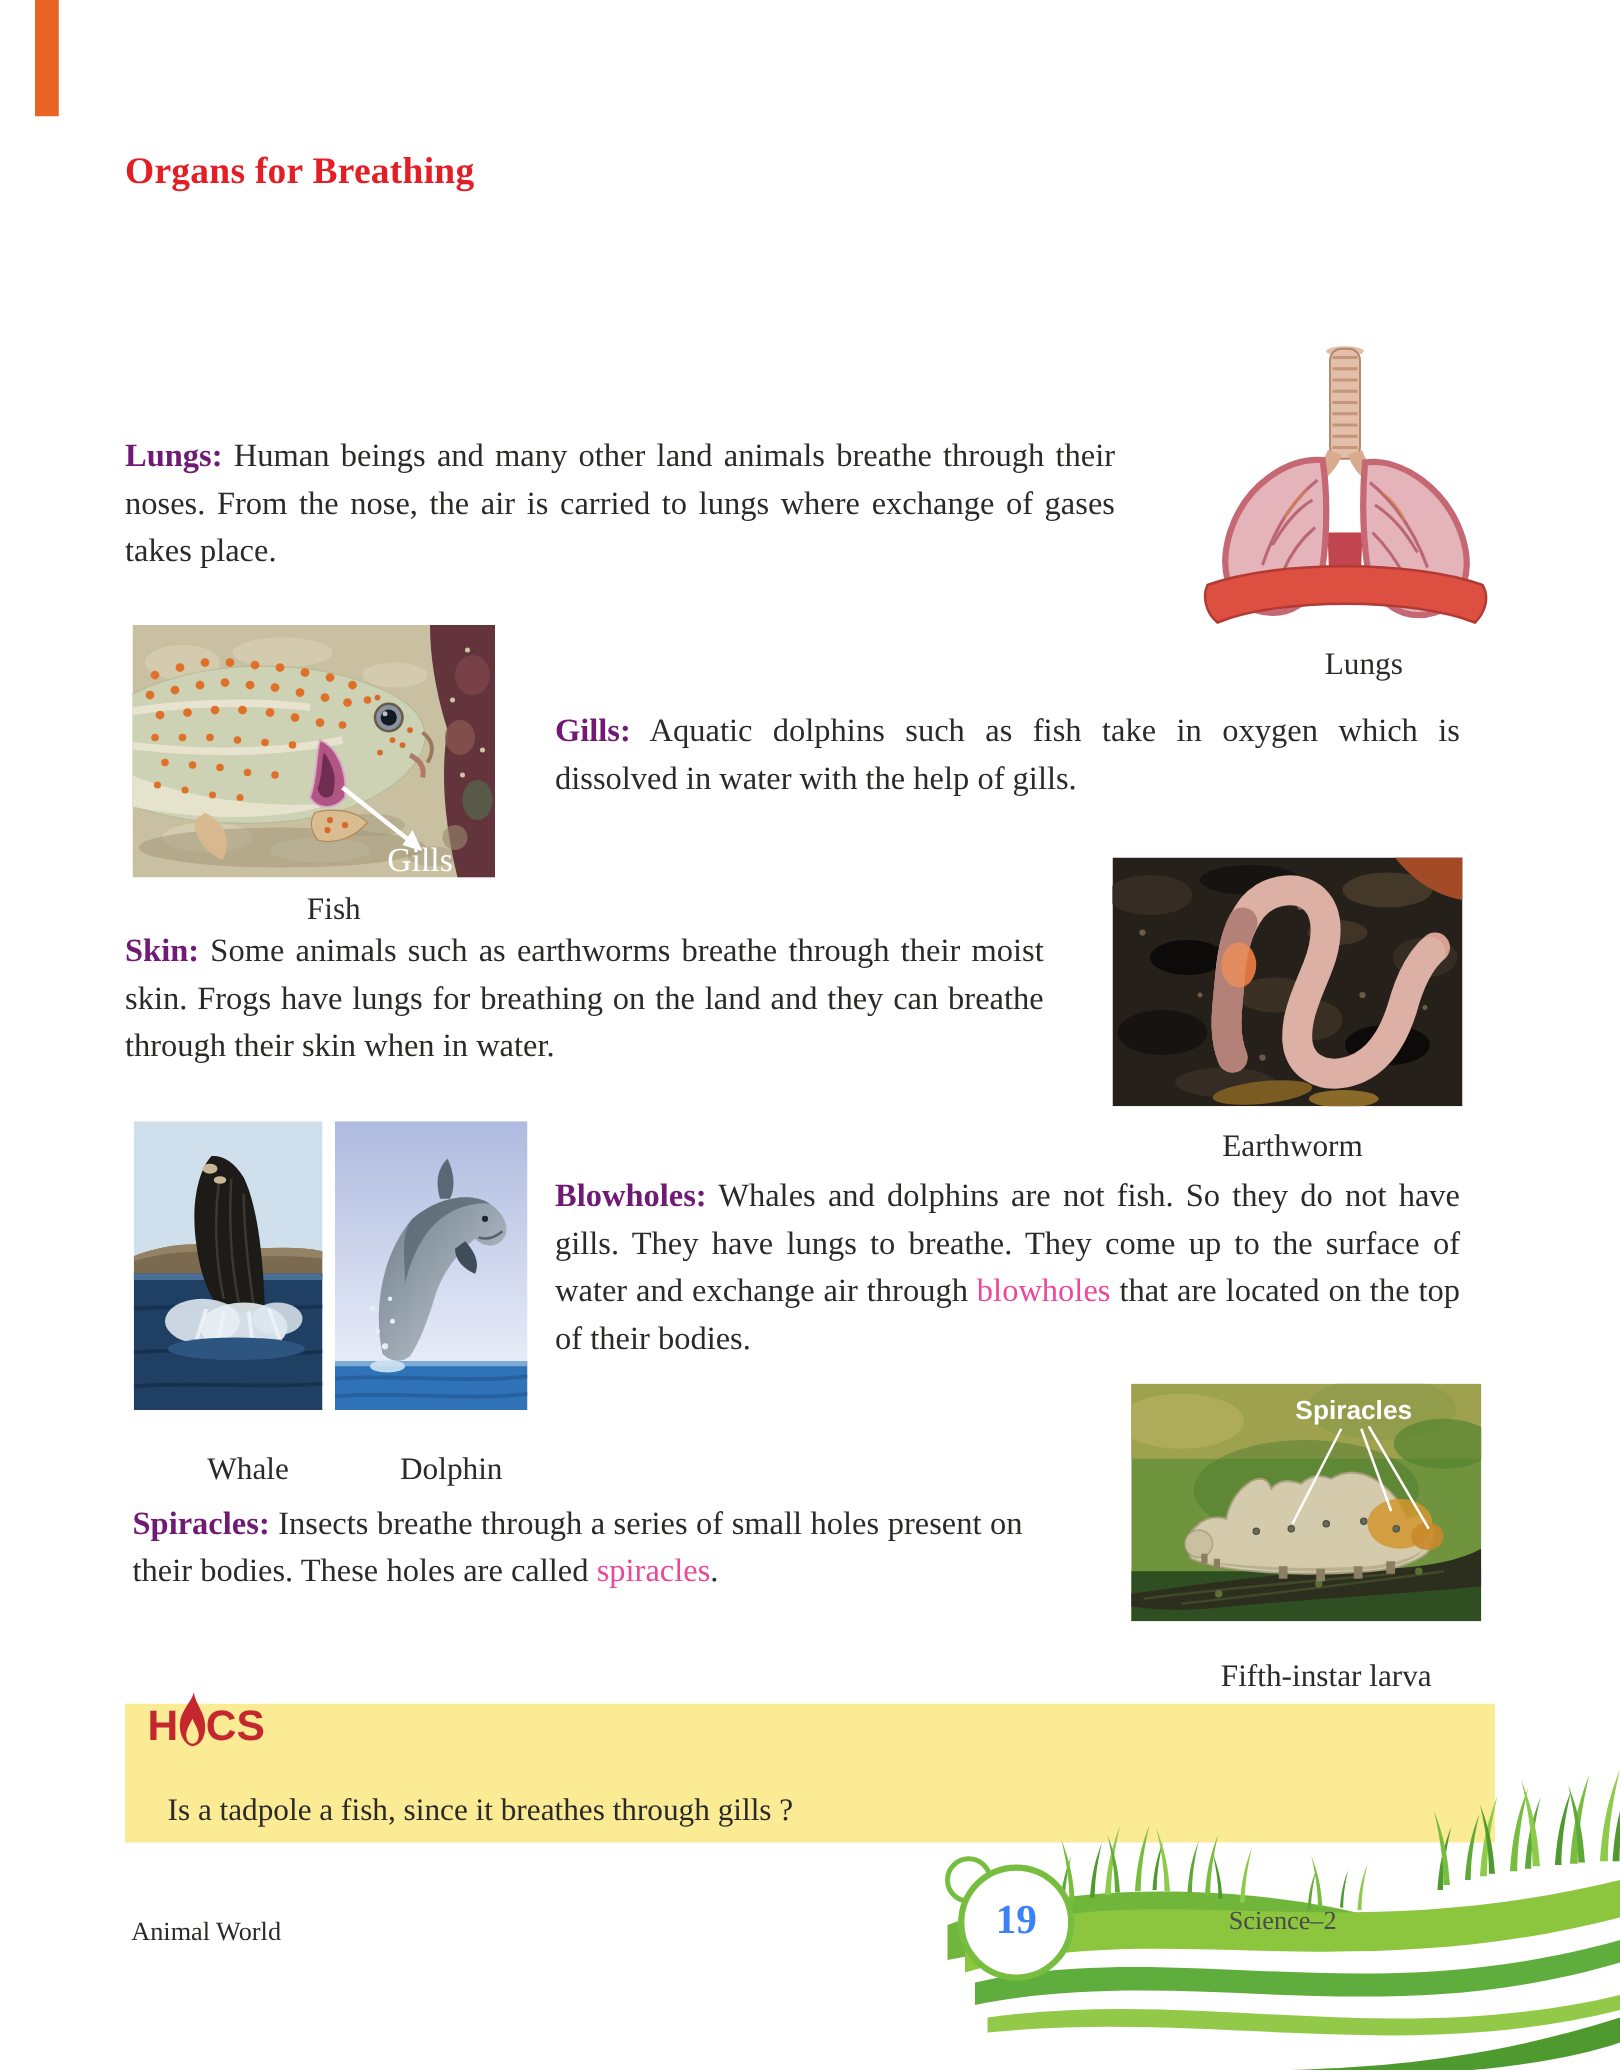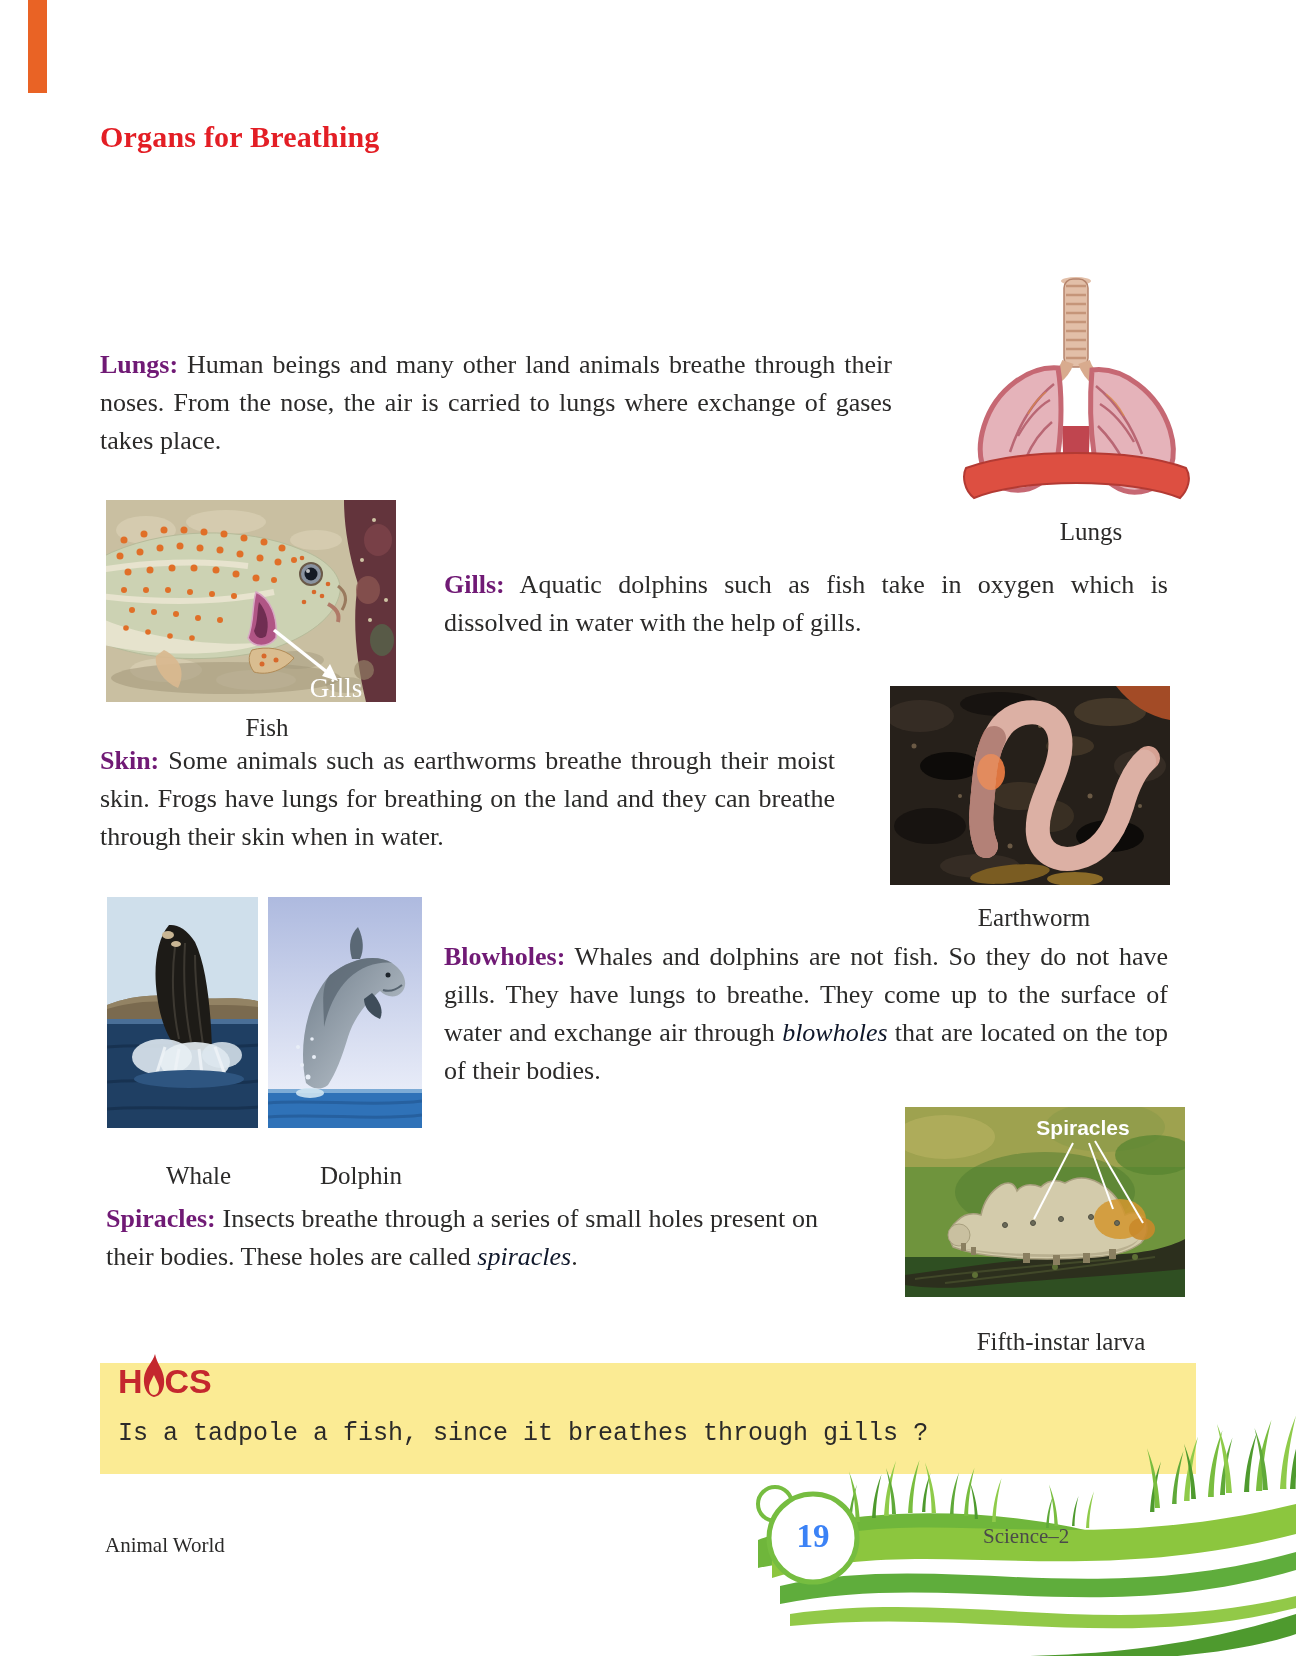--- a/index.html
+++ b/index.html
@@ -3,29 +3,29 @@
 <meta charset="utf-8">
 <style>
   html,body{margin:0;padding:0;background:#ffffff;}
   .page{position:relative;width:1296px;height:1656px;background:#ffffff;
         font-family:"Liberation Serif",serif;color:#2b2a29;overflow:hidden;}
   .tab{position:absolute;left:28px;top:0;width:19px;height:93px;background:#E96325;}
   .heading{position:absolute;left:100px;top:120px;margin:0;font-size:30px;font-weight:bold;
            color:#E31E25;letter-spacing:.2px;text-align:center;}
   .para{position:absolute;margin:0;font-size:26px;line-height:38px;text-align:justify;}
   .term{font-weight:bold;color:#701a75;}
-  .hl{color:#0f172a;font-style:italic;}
+  .hl{color:#ec4899;}
   .figure{position:absolute;}
   .figure svg{display:block;width:100%;height:100%;}
   .caption{position:absolute;margin:16px;font-size:25px;text-align:center;color:#2b2a29;}
   .hocs-box{position:absolute;left:100px;top:1363px;width:1096px;height:111px;background:#FBEB94;}
   .hocs-logo{position:absolute;left:18px;top:-10px;display:flex;align-items:flex-end;line-height:1;
              font-family:"Liberation Sans",sans-serif;font-weight:bold;font-size:34px;color:#C4272E;}
   .hocs-logo svg{display:block;margin:0 -2px -1px -2px;}
-  .hocs-q{position:absolute;left:18px;top:56px;margin:0;font-size:25px;font-family:Liberation Mono, monospace;}
+  .hocs-q{position:absolute;left:18px;top:56px;margin:16px;font-size:25px;}
   .footer-svg{position:absolute;left:0;top:1400px;width:1296px;height:256px;}
   .chapter{position:absolute;left:105px;top:1533px;font-size:21px;color:#2b2a29;}
   .book{position:absolute;left:983px;top:1524px;font-size:21px;color:#4a4a4a;}
   .page-num{position:absolute;left:773px;top:1518px;width:80px;text-align:center;
             font-size:33px;font-weight:bold;color:#3b82f6;}
   .svg-serif{font-family:"Liberation Serif",serif;}
   .svg-sans{font-family:"Liberation Sans",sans-serif;font-weight:bold;}
 </style>
 </head>
 <body>

